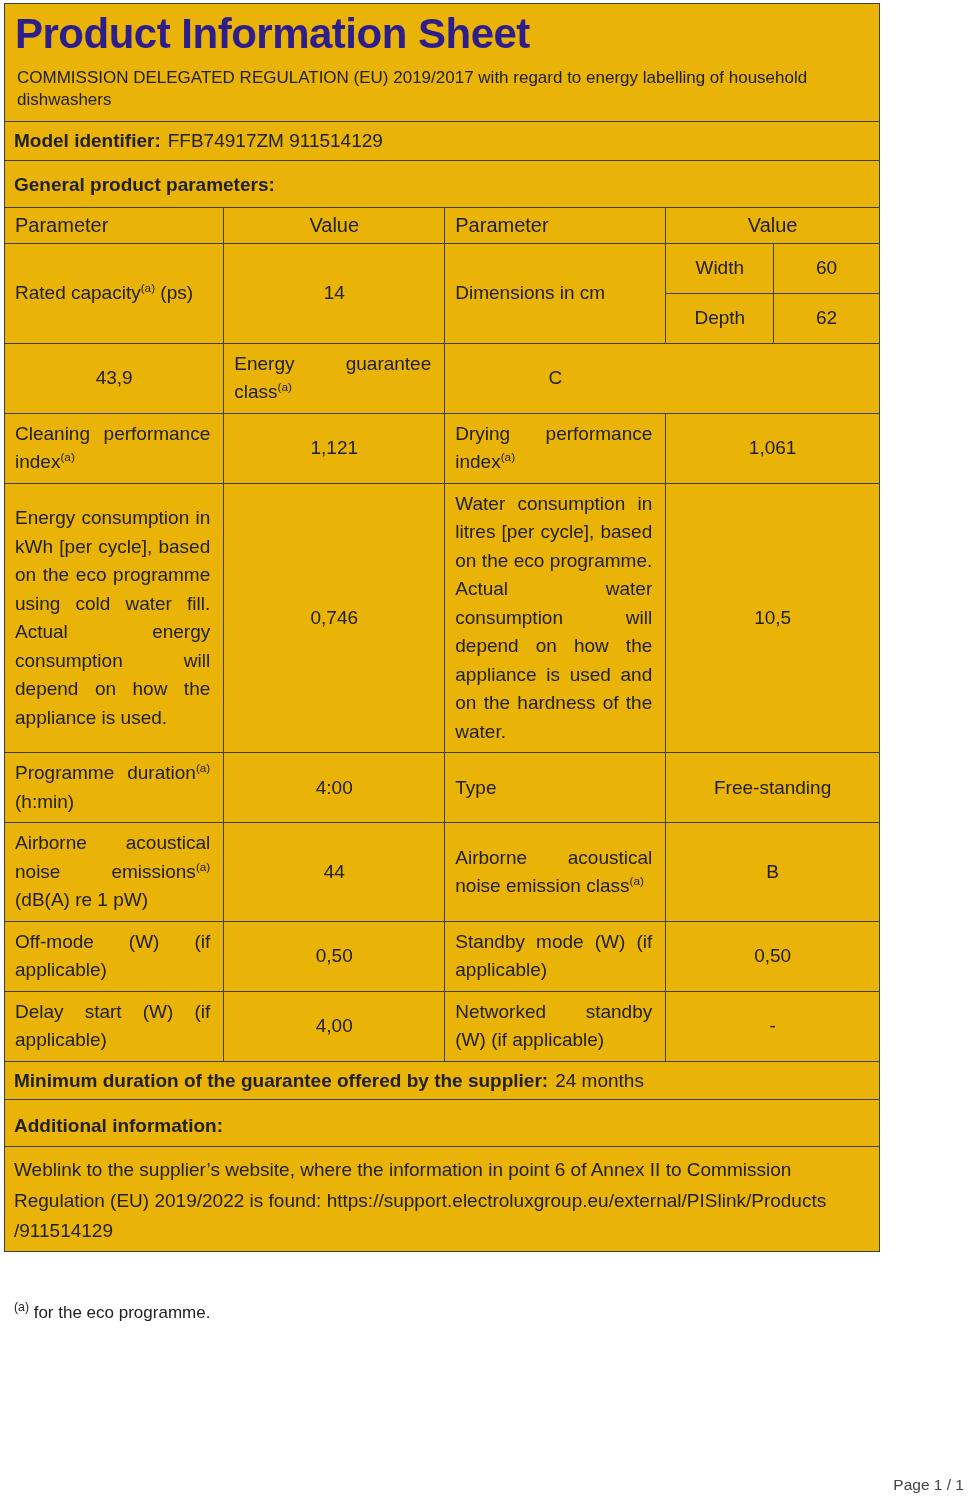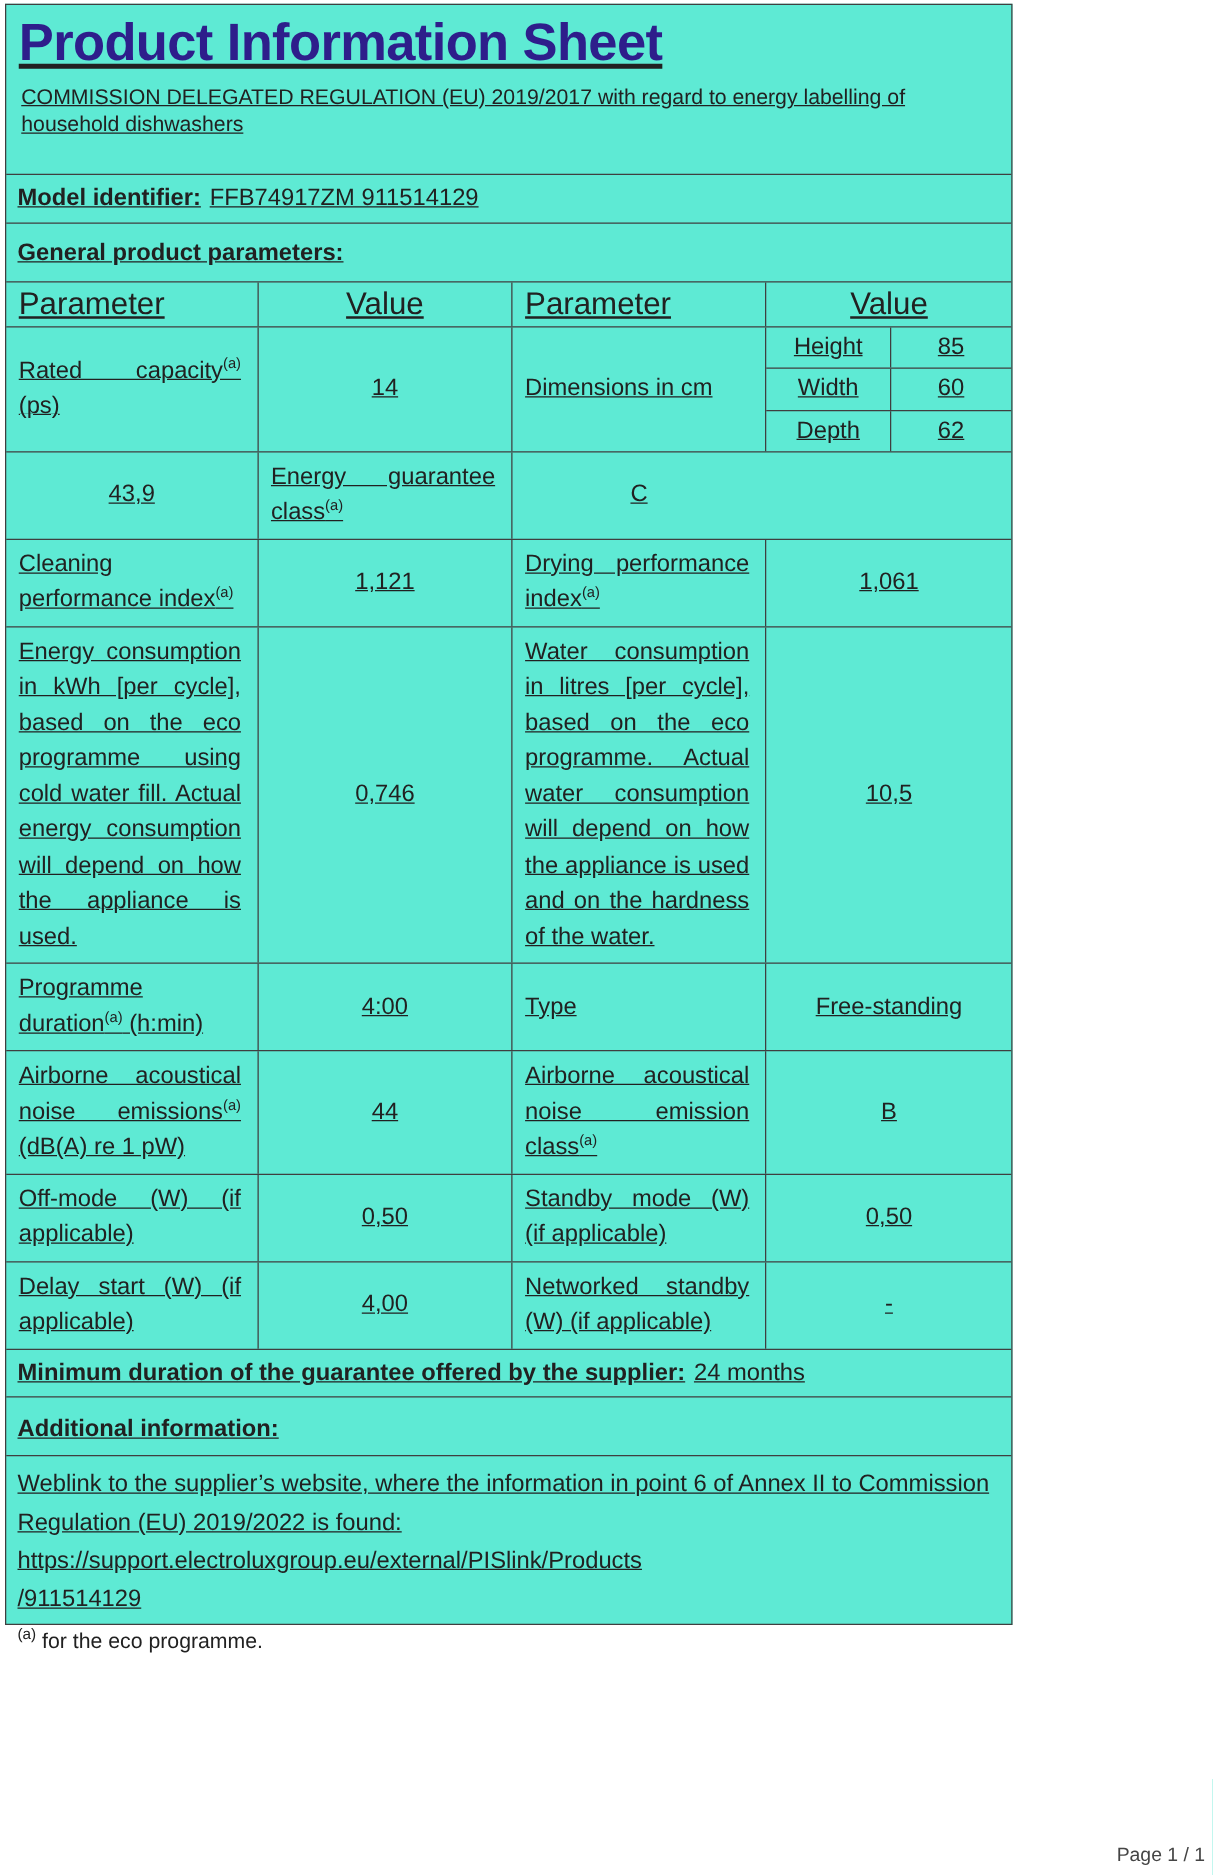--- a/index.html
+++ b/index.html
@@ -11,35 +11,34 @@
   *{box-sizing:border-box;}
   html,body{margin:0;padding:0;}
   body{
     width:970px;height:1500px;background:#ffffff;
     font-family:"Liberation Sans", sans-serif;
     color:var(--c-text);
     -webkit-font-smoothing:antialiased;
   }
   .page{position:relative;width:970px;height:1500px;background:#fff;overflow:hidden;}
   .sheet{
-    position:absolute;left:4px;top:3px;width:806px;
+    position:absolute;left:4px;top:3px;width:876px;
     border:1px solid var(--c-border);
-    background:#5eead4;
-    text-decoration:underline;
+    background:#eab308;
   }
   .row{display:block;}
   .sheet > .row + .row{border-top:1px solid var(--c-border);}
 
   
   .titleblock{min-height:104px;padding:6px 10px 10px 10px;}
   .titleblock h1{
     margin:0;font-size:42px;line-height:1.15;font-weight:bold;
     color:var(--c-title);letter-spacing:-0.5px;
   }
-  .subtitle{margin:9px 0 18px 2px;font-size:17px;line-height:1.3;color:var(--c-text);}
+  .subtitle{margin:9px 0 0 2px;font-size:17px;line-height:1.3;color:var(--c-text);}
 
   
   .kv{display:flex;align-items:center;padding:4px 9px;font-size:19px;line-height:1.55;}
   .kv p{margin:0;width:100%;}
   .b{font-weight:bold;}
   .v{margin-left:7px;}
   .block{display:block;}
   .r-name{min-height:38px;}
   .r-address{min-height:77px;}
   .r-model{min-height:38px;}
@@ -51,21 +50,21 @@
   .url2{display:block;}
 
   
   .prow{display:grid;grid-template-columns:240fr 243fr 243fr 235fr;}
   .cell{display:flex;align-items:center;min-width:0;font-size:19px;}
   .prow .cell + .cell{border-left:1px solid var(--c-border);}
   .param{padding:6px 13px 6px 10px;}
   .ptext{margin:0;width:100%;text-align:justify;line-height:1.5;hyphens:auto;}
   .val{justify-content:center;text-align:center;padding:4px 6px;}
   .r-header{min-height:36px;}
-  .hcell{font-size:25px;}
+  .hcell{font-size:20px;}
   .h-param{padding-left:10px;}
   .h-val{justify-content:center;}
   .r0{min-height:100px;}
   .r1{min-height:67px;}
   .r2{min-height:65px;}
   .r3{min-height:261px;}
   .r4{min-height:62px;}
   .r5{min-height:90px;}
   .r6{min-height:61px;}
   .r7{min-height:61px;}
@@ -117,24 +116,20 @@
         <p class="ptext"><span>Rated capacity</span><sup>(a)</sup><span> (ps)</span></p>
       </div>
       <div class="cell val">
           <span>14</span>
         </div>
       <div class="cell param">
         <p class="ptext"><span>Dimensions in cm</span><sup></sup></p>
       </div>
       <div class="cell dims">
         <div class="dimrow">
-          <div class="dimlabel">Height</div>
-          <div class="dimval">85</div>
-        </div>
-        <div class="dimrow">
           <div class="dimlabel">Width</div>
           <div class="dimval">60</div>
         </div>
         <div class="dimrow">
           <div class="dimlabel">Depth</div>
           <div class="dimval">62</div>
         </div>
       </div>
     </div>
 

